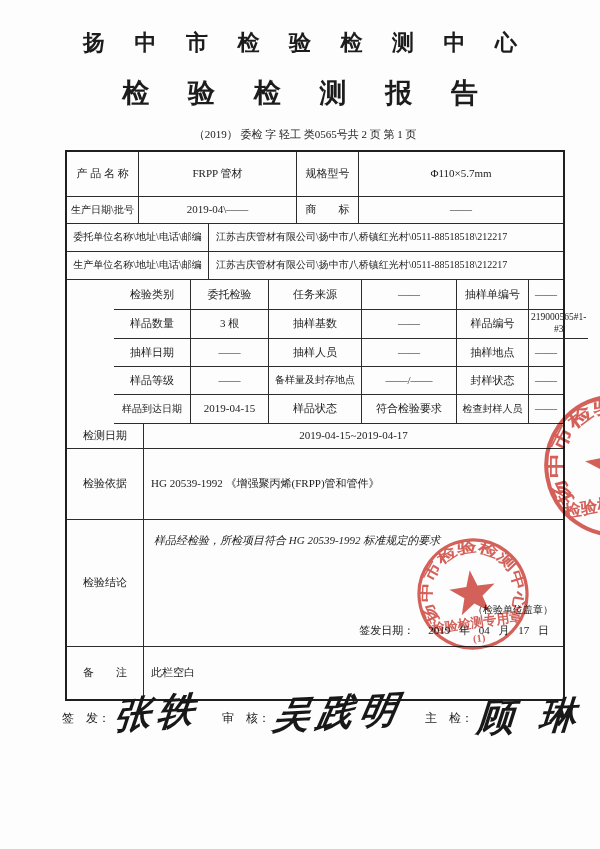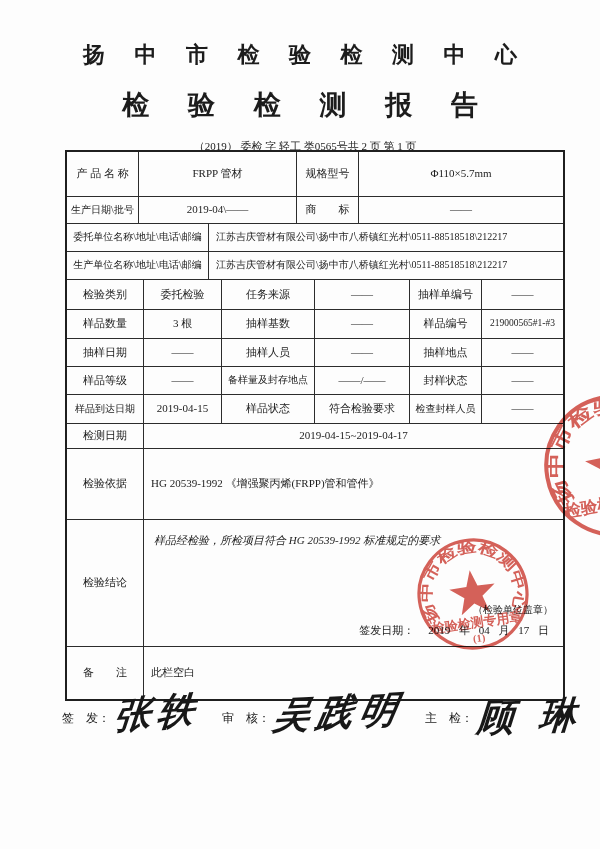--- a/index.html
+++ b/index.html
@@ -3,30 +3,30 @@
 <meta charset="utf-8">
 <style>
   html,body{margin:0;padding:0;background:#e8e8e8;}
   .page{
     position:relative;width:600px;height:849px;margin:0 auto;
     background:#fdfdfd;overflow:hidden;
     font-family:"Liberation Serif","DejaVu Serif",serif;
     color:#1c1c1c;
   }
   
-  .header{padding-top:40px;text-align:center;}
+  .header{padding-top:28px;text-align:center;}
   .org-name{font-size:22px;font-weight:bold;letter-spacing:12px;text-indent:12px;}
   .report-title{font-size:27px;font-weight:bold;letter-spacing:16px;text-indent:16px;margin-top:17px;}
   .doc-line{display:flex;justify-content:center;margin:16px 58px 0 68px;font-size:11px;}
   
   .report-table{position:absolute;left:65px;top:150px;width:500px;border:2px solid #1f1f1f;box-sizing:border-box;background:transparent;}
   .row{display:grid;box-sizing:border-box;}
   .ga{grid-template-columns:72px 158px 62px 1fr;}
   .gb{grid-template-columns:142px 1fr;}
-  .gc{grid-template-columns:77px 78px 93px 95px 72px 1fr;}
+  .gc{grid-template-columns:77px 78px 93px 95px 72px 1fr;padding-left:47px;}
   .gd{grid-template-columns:77px 1fr;}
   .cell{
     border-right:1px solid #2c2c2c;border-bottom:1px solid #2c2c2c;
     display:flex;align-items:center;justify-content:center;
     font-size:11px;padding:0 2px;box-sizing:border-box;text-align:center;
     line-height:1.25;
   }
   .row .cell:last-child{border-right:none;}
   .row:last-child .cell{border-bottom:none;}
   .cell.left{justify-content:flex-start;text-align:left;padding-left:7px;}

